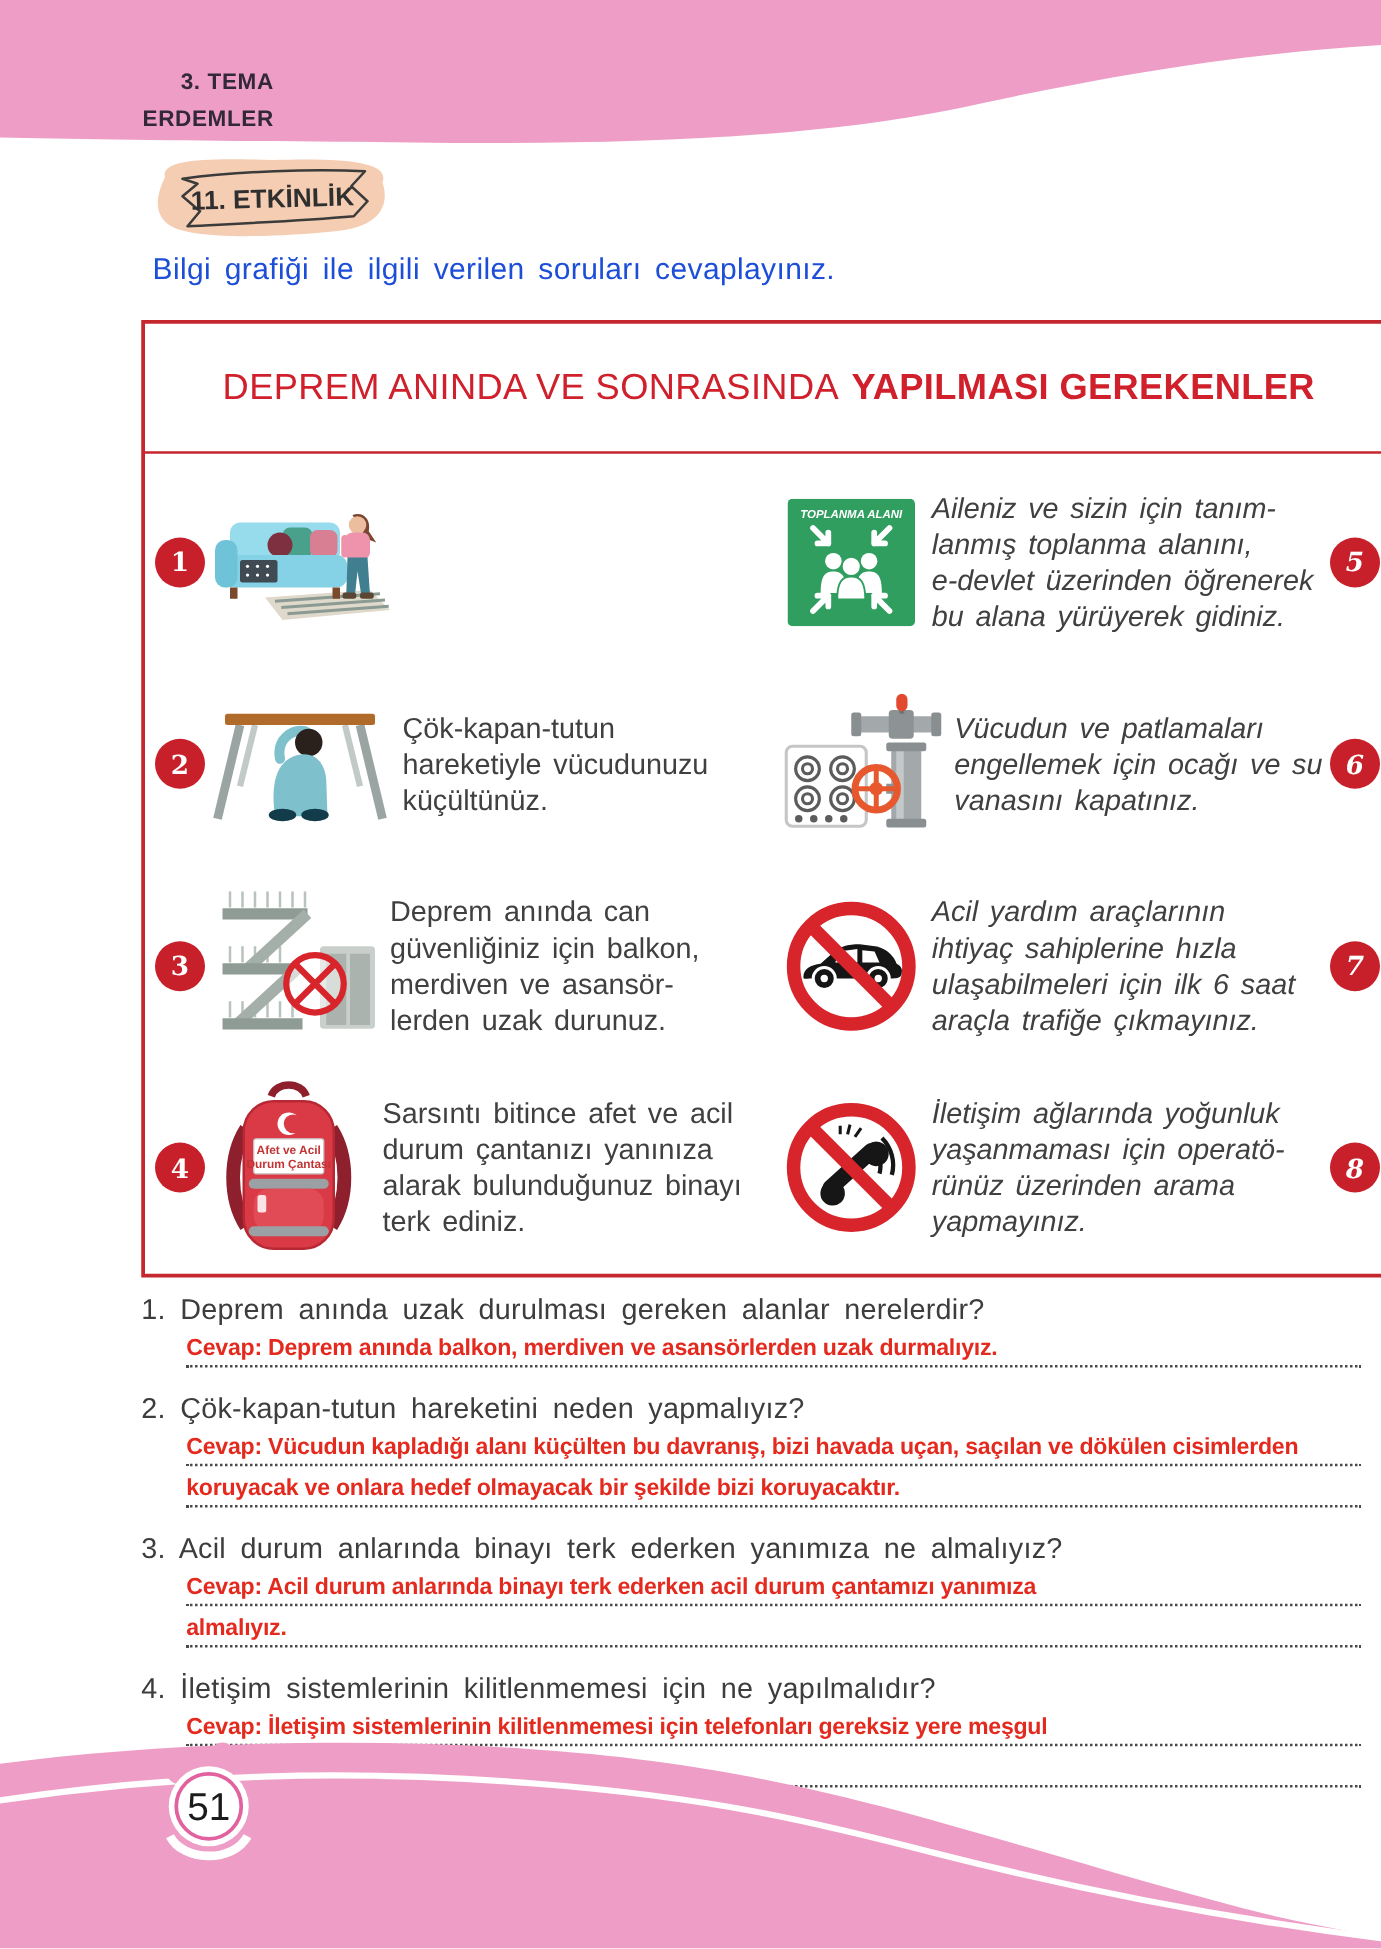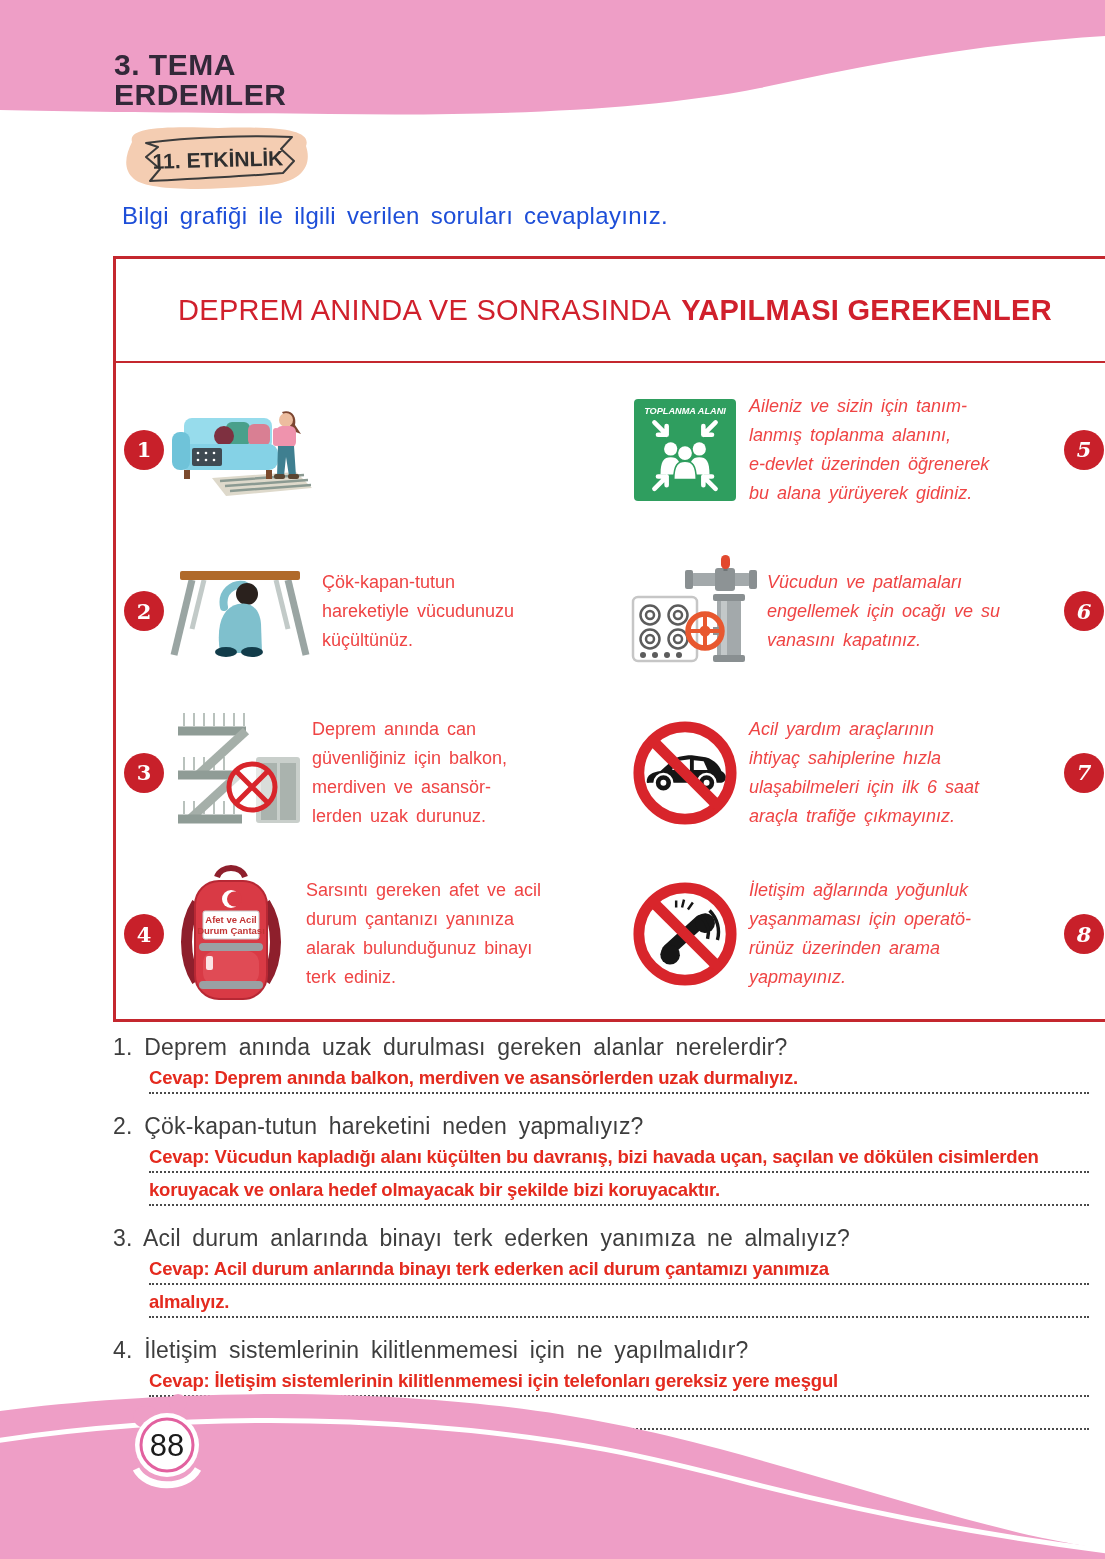--- a/index.html
+++ b/index.html
@@ -3,21 +3,21 @@
 <meta charset="utf-8">
 <style>
   html,body{margin:0;padding:0;background:#fff;}
   .page{position:relative;width:1105px;height:1559px;background:#fff;overflow:hidden;
         font-family:"Liberation Sans", sans-serif;}
   svg{display:block;}
 
   
   .hdr-svg{position:absolute;top:0;left:0;}
   .hdr-text{position:absolute;left:114px;top:50px;color:#332839;font-weight:bold;
-            font-size:30px;line-height:30px;letter-spacing:.5px;}
+            font-size:18px;line-height:30px;letter-spacing:.5px;text-align:right;}
   .badge{position:absolute;left:118px;top:124px;width:200px;height:70px;}
   .badge-label{position:absolute;left:0;top:24px;width:200px;text-align:center;
                font-size:21px;font-weight:bold;color:#2f2f2f;transform:rotate(-1.5deg);}
   .instruction{position:absolute;left:122px;top:202px;font-size:24px;color:#1d4ed8;
                word-spacing:4px;letter-spacing:.3px;}
 
   
   .igbox{position:absolute;left:113px;top:256px;width:1004px;height:766px;
          border:3px solid #c4272e;box-sizing:border-box;background:#fff;}
   .ig-title{height:102px;display:flex;align-items:center;justify-content:center;
@@ -27,21 +27,21 @@
            grid-template-columns:1fr 1fr;grid-template-rows:repeat(4,1fr);
            grid-auto-flow:column;padding:6px 0 4px 0;}
   .cell{display:flex;align-items:center;}
   .cell.left{padding-left:8px;}
   .cell.right{padding-left:14px;padding-right:10px;font-style:italic;}
   .numbadge{width:40px;height:40px;border-radius:50%;background:#c8202a;color:#fff;
             flex:0 0 40px;display:flex;align-items:center;justify-content:center;
             font-family:"DejaVu Serif", serif;font-size:21px;font-weight:bold;}
   .iconwrap-l{flex:0 0 134px;display:flex;justify-content:center;}
   .iconwrap-r{flex:0 0 112px;display:flex;justify-content:center;align-items:center;}
-  .itemtext{flex:1;font-size:18px;color:#ef4444;line-height:29px;word-spacing:3px;
+  .itemtext{flex:1;font-size:23px;color:#404040;line-height:29px;word-spacing:3px;
             padding:0 6px 0 8px;}
   .itemtext div{white-space:nowrap;}
 
   
   .questions{position:absolute;left:113px;top:1034px;width:976px;}
   .qa{margin-bottom:19px;}
   .qline{font-size:23px;color:#3d3d3d;word-spacing:5px;letter-spacing:.2px;}
   .aline{margin-left:36px;margin-top:5px;border-bottom:2.5px dotted #4a4a4a;
          padding-bottom:2px;}
   .aline span{display:block;white-space:nowrap;font-size:18.5px;font-weight:bold;
@@ -179,21 +179,21 @@
             <rect x="28" y="50" width="56" height="28" rx="2" fill="#fff" stroke="#c9c9c9"></rect>
             <text x="56" y="62" font-size="9.5" font-weight="bold" fill="#c23434" text-anchor="middle">Afet ve Acil</text>
             <text x="56" y="73" font-size="9.5" font-weight="bold" fill="#c23434" text-anchor="middle">Durum Çantası</text>
             <rect x="24" y="82" width="64" height="8" rx="4" fill="#9aa0a3"></rect>
             <rect x="28" y="90" width="56" height="34" rx="12" fill="#e04b55"></rect>
             <rect x="31" y="95" width="7" height="14" rx="2" fill="#fff" opacity=".85"></rect>
             <rect x="24" y="120" width="64" height="8" rx="4" fill="#9aa0a3"></rect>
           </svg>
         </div>
         <div class="itemtext">
-          <div>Sarsıntı gereken afet ve acil</div>
+          <div>Sarsıntı bitince afet ve acil</div>
           <div>durum çantanızı yanınıza</div>
           <div>alarak bulunduğunuz binayı</div>
           <div>terk ediniz.</div>
         </div>
       </div>
 
       <div class="cell right">
         <div class="iconwrap-r">
           <svg width="102" height="102" viewBox="0 0 100 100">
             <rect width="100" height="100" rx="4" fill="#2f9e5f"></rect>
@@ -367,15 +367,15 @@
 
   <svg class="ftr-svg" width="1105" height="176" viewBox="0 0 1105 176">
     <path d="M0,28 C120,12 280,6 420,16 C540,24 620,40 720,66 C830,96 930,128 1020,150 C1060,159 1090,164 1105,166 L1105,176 L0,176 Z" fill="#ee9ec6"></path>
     <path d="M-5,58 C140,36 280,32 430,44 C570,55 650,74 750,100 C860,128 980,152 1108,168" stroke="#fff" stroke-width="5" fill="none"></path>
     <ellipse cx="146" cy="34" rx="13" ry="11" fill="#ee9ec6"></ellipse>
     <circle cx="178" cy="20" r="9" fill="#ee9ec6"></circle>
     <path d="M136,86 C146,106 186,108 198,86" stroke="#fff" stroke-width="7" fill="none"></path>
     <circle cx="167" cy="62" r="32" fill="#fff"></circle>
     <circle cx="167" cy="62" r="26" fill="#fff" stroke="#e2619f" stroke-width="3"></circle>
   </svg>
-  <div class="pagenum">88</div>
+  <div class="pagenum">51</div>
 
 </div>
 
 </body></html>

